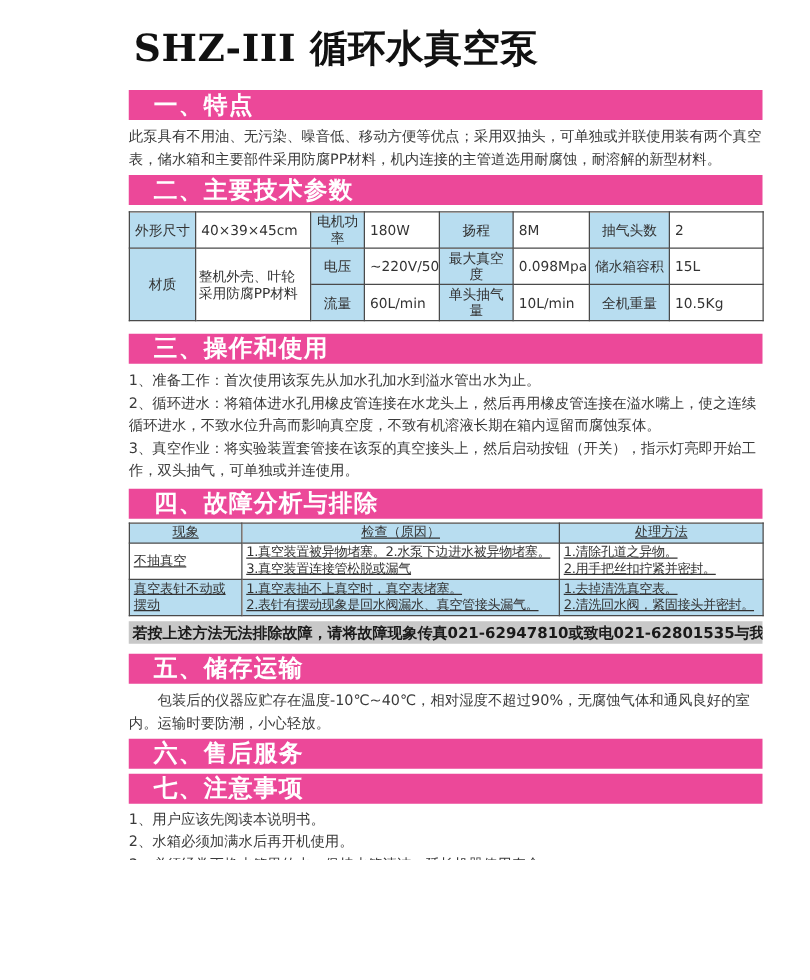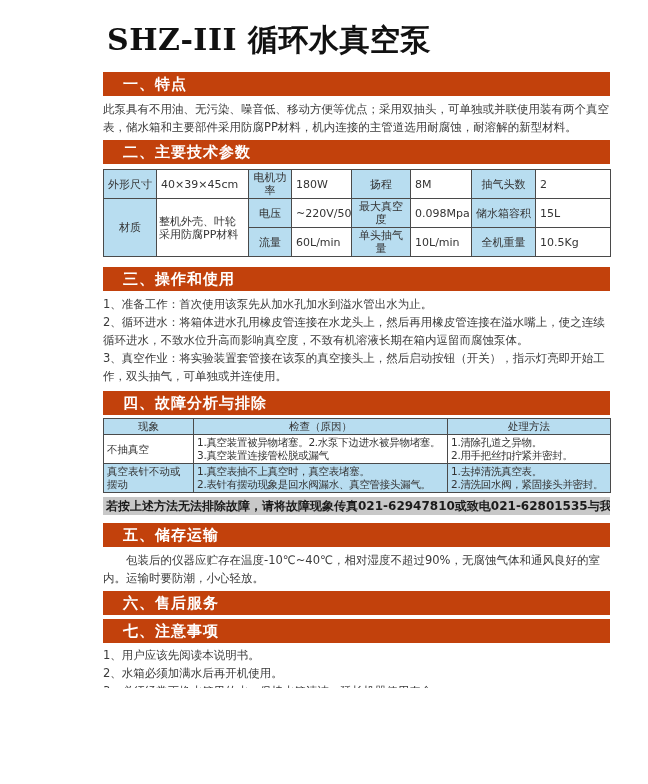--- a/index.html
+++ b/index.html
@@ -2,37 +2,37 @@
 <html><head>
 <meta charset="utf-8">
 <style>
   html,body{margin:0;padding:0;background:#ffffff;}
   body{width:648px;height:784px;font-family:"DejaVu Sans","Liberation Sans",sans-serif;color:#3a3a3a;}
   .page{box-sizing:border-box;width:648px;height:688px;padding:22px 38px 0 103px;overflow:hidden;background:#fff;}
 
   .title{font-family:"DejaVu Serif","Liberation Serif",serif;font-weight:bold;color:#111;
          font-size:30px;line-height:36px;margin:0 0 14px 4px;letter-spacing:0.5px;white-space:nowrap;}
 
-  .sec-head{background:#c2410c;color:#ffffff;font-weight:bold;font-size:15px;line-height:24px;
+  .sec-head{background:#ec4899;color:#ffffff;font-weight:bold;font-size:19px;line-height:24px;
             height:24px;padding-left:20px;letter-spacing:1px;}
 
   .body-text{font-size:11.5px;line-height:18px;color:#3a3a3a;}
   .para{margin:4px 0 4px 0;}
   .indent{text-indent:2em;}
 
   
   table{border-collapse:collapse;table-layout:fixed;}
   .specs-table{width:507px;margin-top:5px;font-size:11px;color:#333;}
   .specs-table td{border:1px solid #4a4a4a;line-height:13px;padding:1px 2px;overflow:hidden;}
   .specs-table td.lbl{background:#b8ddf0;text-align:center;}
   .specs-table td.val{background:#fff;text-align:left;padding-left:4px;}
   .specs-table td.mat{background:#fff;text-align:left;white-space:pre-line;}
 
   
-  .fault-table{width:507px;margin-top:3px;font-size:10.5px;color:#333;}
+  .fault-table{width:507px;margin-top:3px;font-size:10.5px;color:#333;text-decoration:underline;}
   .fault-table th,.fault-table td{border:1px solid #4a4a4a;line-height:13px;padding:1px 3px;overflow:hidden;}
   .fault-table th{background:#b8ddf0;font-weight:normal;text-align:center;}
   .fault-table td.sym{}
   .fault-table .pre{white-space:pre-line;letter-spacing:-0.3px;}
   .fault-table tr.alt td{background:#b8ddf0;}
 
   .service-note{width:507px;box-sizing:border-box;background:#c8c8c8;color:#1a1a1a;font-weight:bold;
                 font-size:12px;line-height:18px;height:18px;margin-top:4px;padding:0 3px;white-space:nowrap;overflow:hidden;}
 
   .gap8{margin-top:8px;} .gap6{margin-top:6px;} .gap4{margin-top:4px;} .gap3{margin-top:3px;} .gap10{margin-top:10px;}

